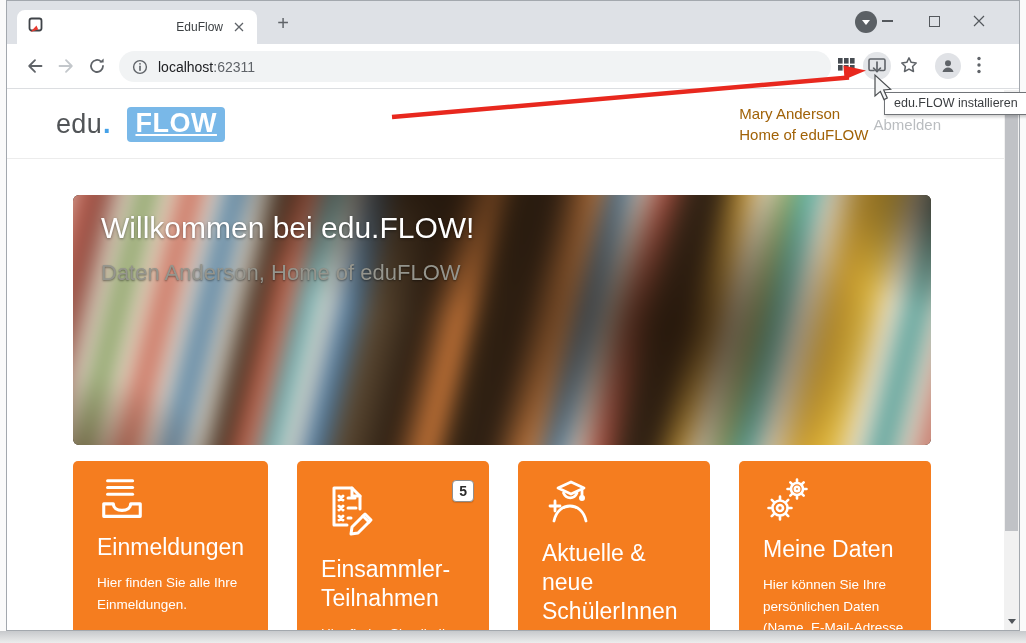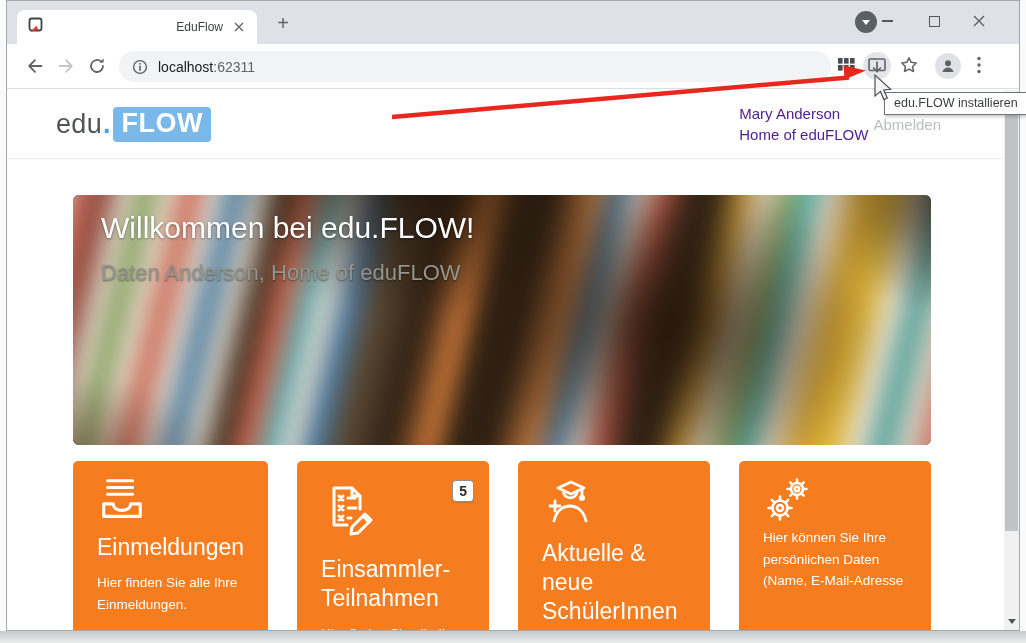--- a/index.html
+++ b/index.html
@@ -48,22 +48,22 @@
 
   
   .viewport { position:absolute; top:89px; left:0; right:0; bottom:0; overflow:hidden; background:#fff; }
 
   .site-header { height:69px; border-bottom:1px solid #ececec; display:flex; align-items:center;
                  padding:0 78px 0 49px; }
   .logo { font-size:27px; display:flex; align-items:center; }
   .logo .p1 { color:#515457; font-weight:500; letter-spacing:.3px; }
   .logo .dot { color:#44a1e8; font-weight:700; margin:0 1px; }
   .logo .p2 { background:#79b8e8; color:#fff; font-weight:700; padding:1px 8px 3px; border-radius:4px;
-              margin-left:2px; letter-spacing:.5px; }
-  .userblock { margin-left:auto; font-size:15px; color:#4c1d95; line-height:21px; }
+              margin-left:16px; letter-spacing:.5px;text-decoration:underline; }
+  .userblock { margin-left:auto; font-size:15px; color:#a16207; line-height:21px; }
   .logout { margin-left:5px; font-size:15px; color:#babdc0; align-self:center; }
 
   
   .hero { position:relative; margin:36px 0 0 66px; width:858px; height:250px; border-radius:6px;
           overflow:hidden; background:#2e2014; }
   .hero-bg { position:absolute; inset:-22px; filter:blur(10px); transform:scale(1.03);
     background-image:
       radial-gradient(260px 190px at 41% 4%,  rgba(32,20,10,.92), rgba(32,20,10,0) 70%),
       radial-gradient(300px 240px at 68% 52%, rgba(38,23,11,.90), rgba(38,23,11,0) 70%),
       radial-gradient(200px 160px at 99% 10%, rgba(30,18,9,.85),  rgba(30,18,9,0) 70%),
@@ -277,20 +277,21 @@
 
         <div class="card">
           <svg class="card-icon" width="52" height="52" viewBox="0 0 52 52" fill="none" stroke="#fff" stroke-width="2.6" stroke-linecap="round">
             <circle cx="34" cy="14" r="6"></circle>
               <circle cx="34" cy="14" r="2.2"></circle>
             <path d="M40.5 14h3M38.6 9.4l2.1-2.1M34 7.5v-3M29.4 9.4l-2.1-2.1M27.5 14h-3M29.4 18.6l-2.1 2.1M34 20.5v3M38.6 18.6l2.1 2.1"></path>
             <circle cx="17" cy="33" r="7.5"></circle>
               <circle cx="17" cy="33" r="3"></circle>
             <path d="M25 33h3.5M22.7 27.3l2.5-2.5M17 25v-3.5M11.3 27.3l-2.5-2.5M9 33H5.5M11.3 38.7l-2.5 2.5M17 41v3.5M22.7 38.7l2.5 2.5"></path>
           </svg>
+          <div class="card-title">Meine Daten</div>
           <div class="card-desc">Hier können Sie Ihre persönlichen Daten (Name, E-Mail-Adresse</div>
         </div>
 
       </div>
 
       <div class="scrollbar">
         <span class="sb-up"></span>
         <span class="sb-thumb"></span>
         <span class="sb-down"></span>
       </div>

